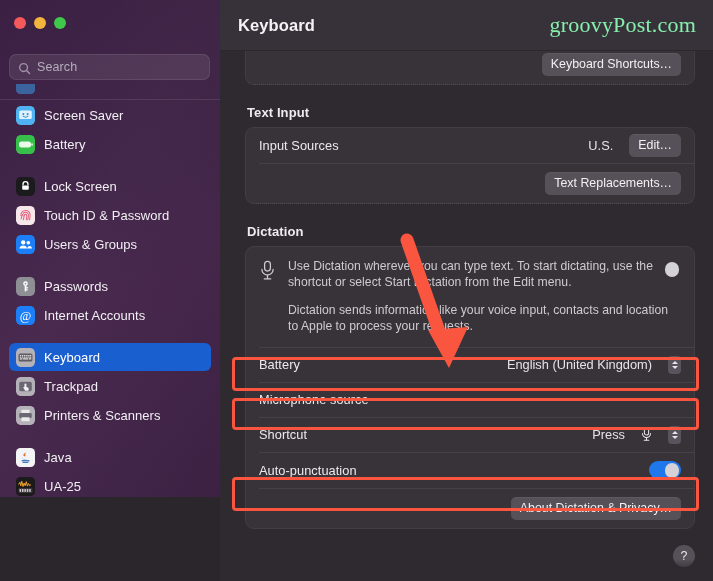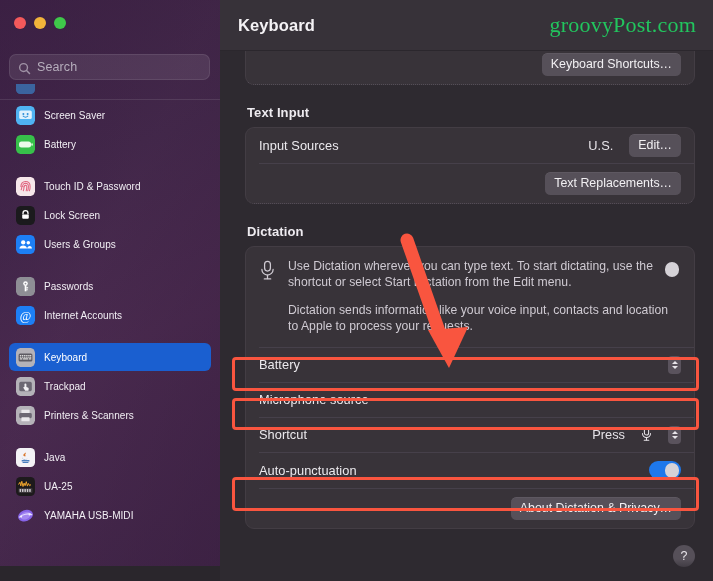--- a/index.html
+++ b/index.html
@@ -6,21 +6,21 @@
   html,body { width:713px; height:581px; overflow:hidden; }
   body {
     font-family:"Liberation Sans", sans-serif;
     background:#2a262c;
     -webkit-font-smoothing:antialiased;
   }
   #app { position:relative; width:713px; height:581px; display:flex; overflow:hidden; }
 
   
   #sidebar {
-    width:220px; height:566px; position:relative; flex:0 0 220px;
+    width:220px; height:497px; position:relative; flex:0 0 220px;
     background:linear-gradient(160deg,#3a2240 0%,#402747 30%,#4a2b4e 60%,#43284a 100%);
     overflow:hidden;
   }
   #sidebar:after{
     content:""; position:absolute; inset:0;
     background:linear-gradient(115deg, rgba(60,30,70,.55), rgba(75,40,85,.2) 45%, rgba(55,28,62,.55));
     pointer-events:none;
   }
   .traffic { position:absolute; top:17px; left:14px; display:flex; gap:8px; z-index:5; }
   .tl { width:12px; height:12px; border-radius:50%; }
@@ -44,40 +44,40 @@
   .side-group { padding:0 0 0 0; }
   .gap { height:12px; }
 
   .srow {
     display:flex; align-items:center; gap:9px;
     height:28px; margin:1px 9px; padding:0 7px; border-radius:6px;
     position:relative;
   }
   .srow.selected { background:#1a5fd0; }
   .srow .lbl {
-    font-size:10px; color:#f2eff4; white-space:nowrap; letter-spacing:.05px;
+    font-size:13px; color:#f2eff4; white-space:nowrap; letter-spacing:.05px;
   }
   .srow.selected .lbl { color:#fff; }
   .srow.cutoff { opacity:.55; }
 
   .icn { width:19px; height:19px; flex:0 0 19px; border-radius:4.5px;
          display:flex; align-items:center; justify-content:center; overflow:hidden; position:relative;}
   .icn svg { display:block; }
 
   
   #main { flex:1 1 auto; height:581px; position:relative; background:#2e2a30; overflow:hidden; }
   #titlebar {
     height:51px; background:#373239; position:relative; z-index:3;
     display:flex; align-items:center; padding:0 18px;
     border-bottom:1px solid #2b272d;
   }
   #titlebar .ttl { font-size:16.5px; font-weight:bold; color:#f4f2f5; letter-spacing:.1px; }
   .watermark {
     position:absolute; right:17px; top:12px;
-    font-family:"Liberation Serif", serif; font-size:22px; color:#22c55e; letter-spacing:.2px;
+    font-family:"Liberation Serif", serif; font-size:22px; color:#86efac; letter-spacing:.2px;
   }
 
   #scroll { position:absolute; top:51px; left:0; right:0; bottom:0; overflow:hidden;margin-left:7px; }
   .inner { padding:0 18px; }
 
   .card {
     background:#383339; border:1px solid #433d44; border-radius:9px; overflow:hidden;
   }
   .card.dotted-bottom { border-bottom:1px dotted #57505a; }
 
@@ -190,52 +190,52 @@
                 <rect x="15.3" y="8.3" width="1.5" height="2.4" rx=".7" fill="#eafbe9"></rect>
               </svg>
           </span>
           <span class="lbl">Battery</span>
         </div>
       </div>
 
       <div class="gap"></div>
 
       <div class="side-group">
+        <div class="srow">
+          <span class="icn">
+            <svg width="19" height="19" viewBox="0 0 19 19">
+                <rect width="19" height="19" rx="4.5" fill="#1b1a1d"></rect>
+                <path d="M7 8.6V7.2a2.5 2.5 0 0 1 5 0v1.4" stroke="#fff" stroke-width="1.3" fill="none"></path>
+                <rect x="6.2" y="8.4" width="6.6" height="4.4" rx="1.1" fill="#fff"></rect>
+                <g fill="#1b1a1d">
+                  <rect x="6.6" y="13.6" width="1.2" height="1.2" rx=".3"></rect>
+                  <rect x="8.5" y="13.6" width="1.2" height="1.2" rx=".3"></rect>
+                  <rect x="10.4" y="13.6" width="1.2" height="1.2" rx=".3"></rect>
+                </g>
+              </svg>
+          </span>
+          <span class="lbl">Lock Screen</span>
+        </div>
         <div class="srow">
           <span class="icn">
             <svg width="19" height="19" viewBox="0 0 19 19">
                 <rect width="19" height="19" rx="4.5" fill="#f6e7ea"></rect>
                 <g fill="none" stroke="#e0657f" stroke-width="1.05" stroke-linecap="round">
                   <path d="M9.5 4.4c2.8 0 4.6 2.2 4.6 5 0 1.6-.2 3.2-.7 4.4"></path>
                   <path d="M9.5 6.3c1.8 0 2.9 1.4 2.9 3.2 0 1.6-.2 3.1-.7 4.2"></path>
                   <path d="M9.5 8.2c.9 0 1.3.7 1.3 1.6 0 1.4-.2 2.8-.6 3.9"></path>
                   <path d="M4.9 9.4c0-2.8 1.8-5 4.6-5"></path>
                   <path d="M6.6 9.5c0-1.8 1.1-3.2 2.9-3.2"></path>
                   <path d="M8.2 9.8c0-.9.4-1.6 1.3-1.6"></path>
                   <path d="M5.2 12.8c.4-1 .6-2.2.6-3.4"></path>
                   <path d="M7.3 13.8c.5-1.1.7-2.6.7-4.2"></path>
                 </g>
               </svg>
           </span>
           <span class="lbl">Touch ID &amp; Password</span>
-        </div>
-        <div class="srow">
-          <span class="icn">
-            <svg width="19" height="19" viewBox="0 0 19 19">
-                <rect width="19" height="19" rx="4.5" fill="#1b1a1d"></rect>
-                <path d="M7 8.6V7.2a2.5 2.5 0 0 1 5 0v1.4" stroke="#fff" stroke-width="1.3" fill="none"></path>
-                <rect x="6.2" y="8.4" width="6.6" height="4.4" rx="1.1" fill="#fff"></rect>
-                <g fill="#1b1a1d">
-                  <rect x="6.6" y="13.6" width="1.2" height="1.2" rx=".3"></rect>
-                  <rect x="8.5" y="13.6" width="1.2" height="1.2" rx=".3"></rect>
-                  <rect x="10.4" y="13.6" width="1.2" height="1.2" rx=".3"></rect>
-                </g>
-              </svg>
-          </span>
-          <span class="lbl">Lock Screen</span>
         </div>
         <div class="srow">
           <span class="icn">
             <svg width="19" height="19" viewBox="0 0 19 19">
                 <rect width="19" height="19" rx="4.5" fill="#1d7ff5"></rect>
                 <circle cx="7.2" cy="7.4" r="2.15" fill="#fff"></circle>
                 <circle cx="12.3" cy="7.8" r="1.75" fill="#fff"></circle>
                 <path d="M3.3 13.6c.4-2 2-3 3.9-3s3.5 1 3.9 3z" fill="#fff"></path>
                 <path d="M11.1 13.6c.3-1.7 1.3-2.6 2.6-2.6 1.1 0 2 .7 2.3 2.6z" fill="#fff"></path>
               </svg>
@@ -421,20 +421,21 @@
             <span class="tg">
               <span class="toggle"><span class="knob"></span></span>
             </span>
           </div>
 
           <div class="divider"></div>
 
           <div class="row" style="min-height:34px;">
             <span class="rlabel">Battery</span>
             <span class="rright popup">
+              <span class="rvalue">English (United Kingdom)</span>
               <span class="chev">
                   <i class="up"></i>
                   <i class="dn"></i>
                 </span>
             </span>
           </div>
           <div class="divider"></div>
 
           <div class="row" style="min-height:34px;">
             <span class="rlabel">Microphone source</span>

